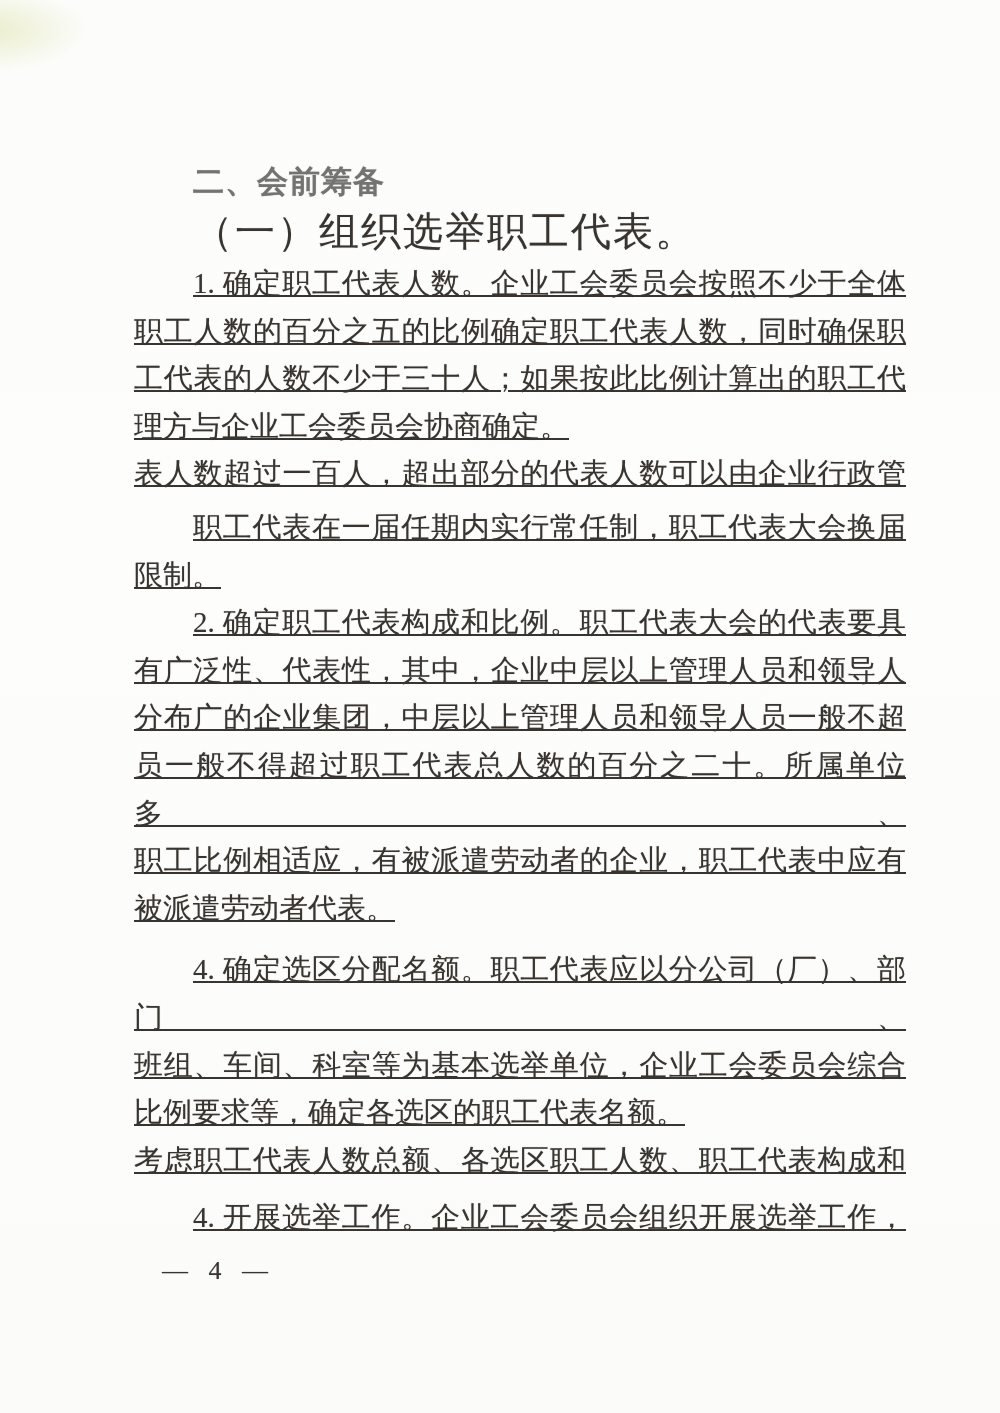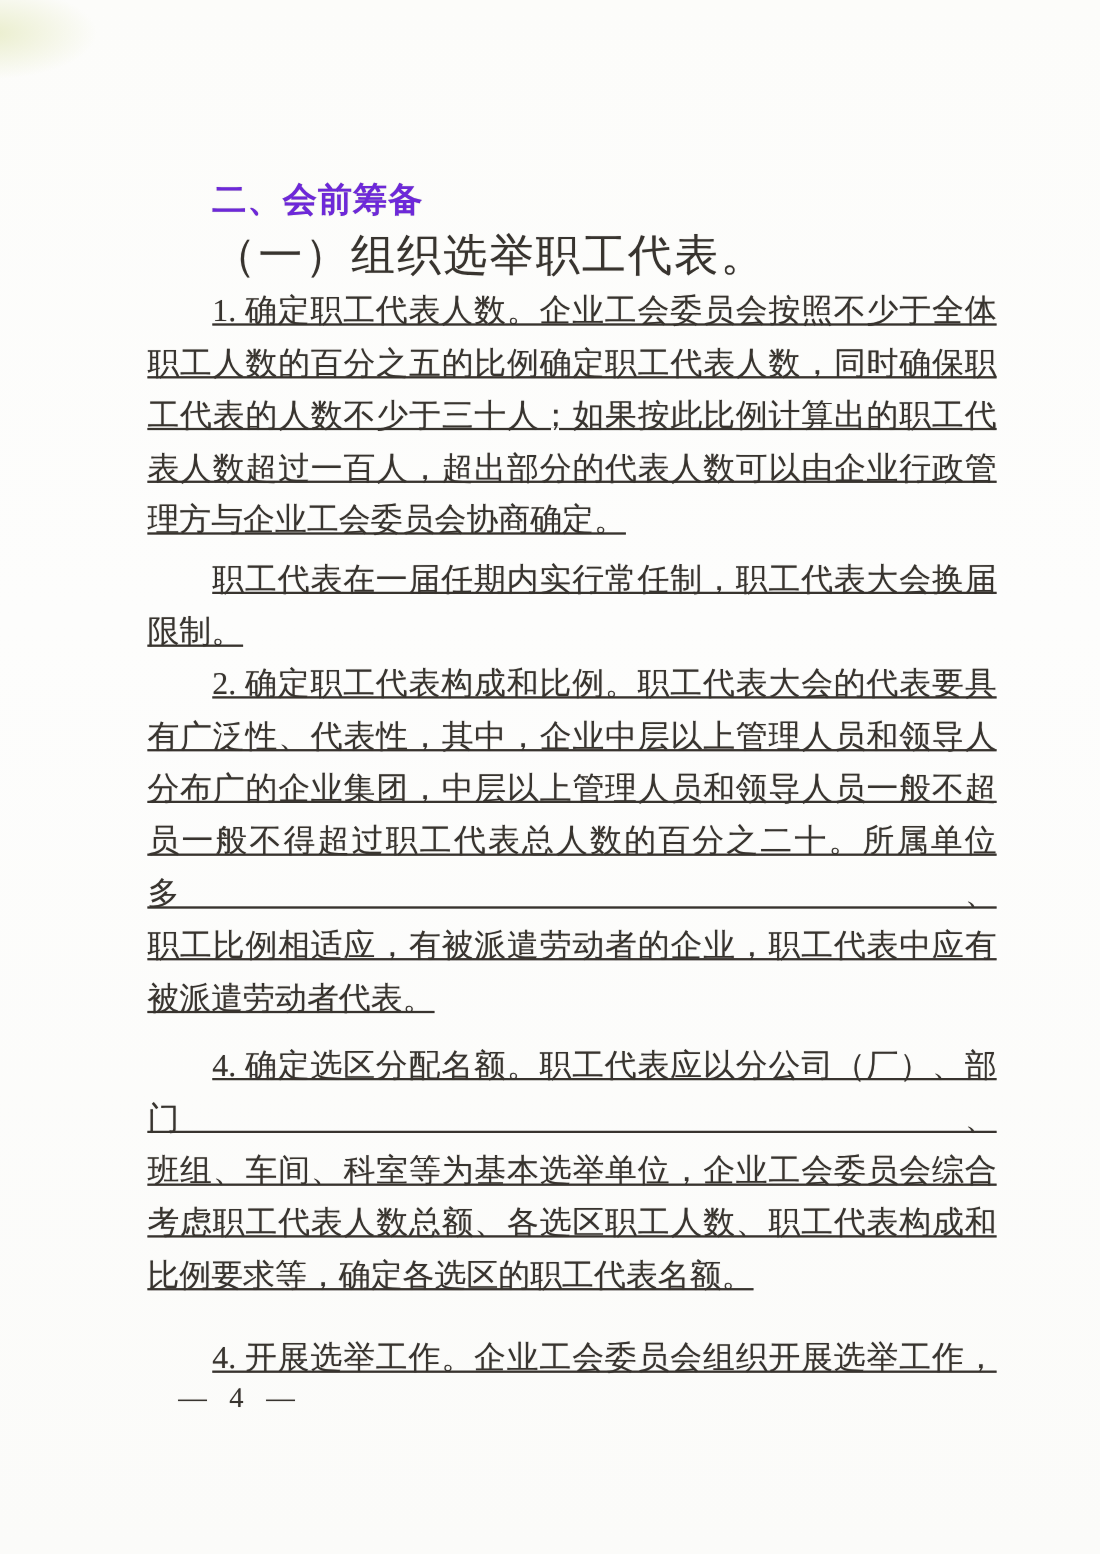--- a/index.html
+++ b/index.html
@@ -29,40 +29,40 @@
     width: 772px;
     color: #38342f;
     text-shadow: 0 0 1px rgba(56, 52, 47, 0.35);
   }
   .doc-heading {
     font-family: "Liberation Sans", sans-serif;
     font-weight: 700;
     font-size: 31px;
     line-height: 48px;
     padding-left: 59px;
-    color: #6d28d9;
+    color: #737373;
     letter-spacing: 1px;
   }
   .doc-subheading {
     font-size: 40px;
     line-height: 48px;
     margin-top: 2px;
     padding-left: 59px;
     letter-spacing: 2px;
   }
   .paragraphs {
     width: 100%;
     text-decoration: underline;
   }
   .para { margin: 0; }
   .para:nth-child(1) { margin-top: 4px; }
   .para:nth-child(2) { margin-top: 6px; }
   .para:nth-child(3) { }
   .para:nth-child(4) { margin-top: 14px; }
-  .para:nth-child(5) { margin-top: 28px; }
+  .para:nth-child(5) { margin-top: 10px; }
   .line {
     font-size: 29px;
     line-height: 47.6px;
     text-align: justify;
     text-align-last: justify;
     text-justify: inter-ideograph;
     white-space: normal;
   }
   .line.p-first {
     text-indent: 59px;
@@ -86,40 +86,40 @@
 <div class="sheet"></div>
 
 <div class="content">
   <div class="doc-heading">二、会前筹备</div>
   <div class="doc-subheading">（一）组织选举职工代表。</div>
   <div class="paragraphs">
       <div class="para">
         <div class="line p-first">1. 确定职工代表人数。企业工会委员会按照不少于全体</div>
         <div class="line">职工人数的百分之五的比例确定职工代表人数，同时确保职</div>
         <div class="line">工代表的人数不少于三十人；如果按此比例计算出的职工代</div>
+        <div class="line p-last">理方与企业工会委员会协商确定。</div>
         <div class="line">表人数超过一百人，超出部分的代表人数可以由企业行政管</div>
-        <div class="line p-last">理方与企业工会委员会协商确定。</div>
       </div>
       <div class="para">
         <div class="line p-first">职工代表在一届任期内实行常任制，职工代表大会换届</div>
         <div class="line p-last">限制。</div>
       </div>
       <div class="para">
         <div class="line p-first">2. 确定职工代表构成和比例。职工代表大会的代表要具</div>
         <div class="line">有广泛性、代表性，其中，企业中层以上管理人员和领导人</div>
         <div class="line">分布广的企业集团，中层以上管理人员和领导人员一般不超</div>
         <div class="line">员一般不得超过职工代表总人数的百分之二十。所属单位多、</div>
         <div class="line">职工比例相适应，有被派遣劳动者的企业，职工代表中应有</div>
         <div class="line p-last">被派遣劳动者代表。</div>
       </div>
       <div class="para">
         <div class="line p-first">4. 确定选区分配名额。职工代表应以分公司（厂）、部门、</div>
         <div class="line">班组、车间、科室等为基本选举单位，企业工会委员会综合</div>
+        <div class="line p-last">比例要求等，确定各选区的职工代表名额。</div>
         <div class="line">考虑职工代表人数总额、各选区职工人数、职工代表构成和</div>
-        <div class="line p-last">比例要求等，确定各选区的职工代表名额。</div>
       </div>
       <div class="para">
         <div class="line p-first">4. 开展选举工作。企业工会委员会组织开展选举工作，</div>
       </div>
     </div>
 </div>
 
 <div class="page-number">— 4 —</div>
 
 </body></html>

